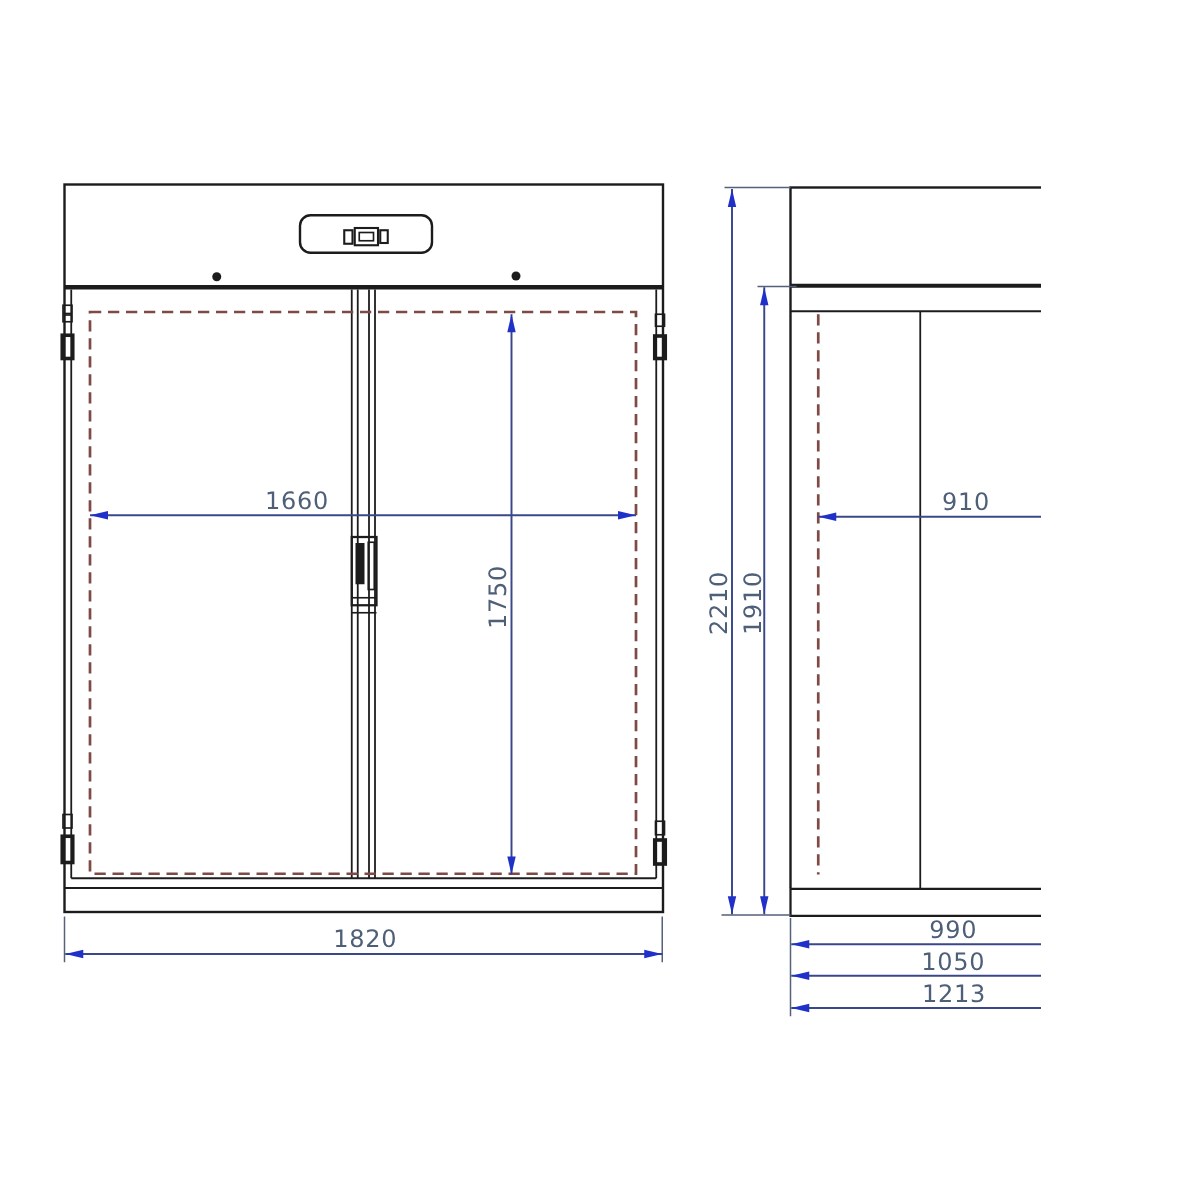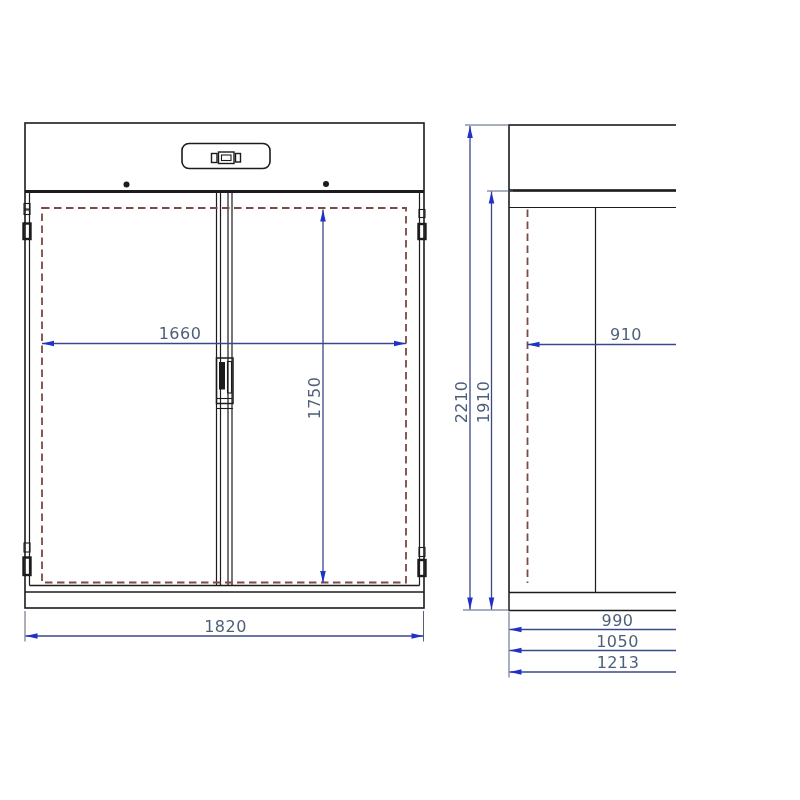--- a/index.html
+++ b/index.html
@@ -1,16 +1,16 @@
 <!DOCTYPE html>
 <html style="--line: #1c1c1c; --dim-line: #3a4788; --arrow: #2031c9; --extension-line: #55607a; --dashed-interior: #7d4a45; --dim-text: #4e5f78; --background: #ffffff;"><head>
 <meta charset="utf-8">
 <style>
   html,body{margin:0;padding:0;background:#fff;}
-  .stage{position:relative;width:676px;height:800px;background:var(--background,#ffffff);overflow:hidden;}
+  .stage{position:relative;width:676px;height:800px;background:var(--background,#ffffff);overflow:hidden;margin-left:18px;}
   svg{display:block;}
   svg text{font-family:"DejaVu Sans","Liberation Sans",sans-serif;}
   .k{stroke:var(--line,#1c1c1c);fill:none;}
   .kf{fill:var(--line,#1c1c1c);stroke:none;}
   .dash{stroke:var(--dashed-interior,#7d4a45);fill:none;stroke-width:1.8;stroke-dasharray:7.5 4.5;}
   .dim{stroke:var(--dim-line,#3a4788);fill:none;stroke-width:1.3;}
   .ext{stroke:var(--extension-line,#55607a);fill:none;stroke-width:1;}
   .ah{fill:var(--arrow,#2031c9);stroke:none;}
   .dimtxt{fill:var(--dim-text,#4e5f78);font-size:16px;letter-spacing:0.5px;}
 </style>

